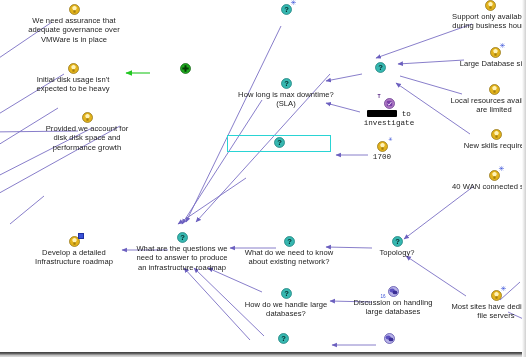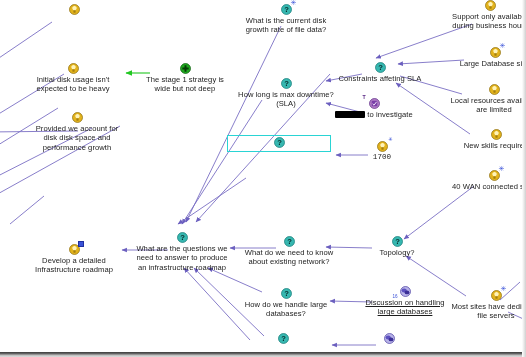--- a/index.html
+++ b/index.html
@@ -162,60 +162,60 @@
       <path d="M150,73 L126,73" marker-end="url(#ahg)"></path>
     </g>
   </svg>
 
   <div id="nodes">
       <div class="node" style="left: 14px; top: 4px; width: 120px;"><span class="icon-wrap"><span class="ic"><svg viewBox="0 0 11 11">
               <circle cx="5.5" cy="5.5" r="5" fill="#e3b31c" stroke="#8a6a08" stroke-width="0.7"></circle>
               <path d="M5.5 1.9c1.3 0 2.2 1 2.2 2.2 0 1-0.7 1.5-1 2.1l-2.4 0c-0.3-0.6-1-1.1-1-2.1 0-1.2 0.9-2.2 2.2-2.2z" fill="#fff3b8"></path>
               <rect x="4.3" y="6.6" width="2.4" height="0.7" fill="#6b5206"></rect>
               <rect x="4.5" y="7.7" width="2" height="0.7" fill="#6b5206"></rect>
-            </svg></span></span></div>
+            </svg></span></span><span class="label">We need assurance that
+adequate governance over
+VMWare is in place</span></div>
       <div class="node" style="left: 18px; top: 63px; width: 110px; text-align: center;"><span class="icon-wrap"><span class="ic"><svg viewBox="0 0 11 11">
               <circle cx="5.5" cy="5.5" r="5" fill="#e3b31c" stroke="#8a6a08" stroke-width="0.7"></circle>
               <path d="M5.5 1.9c1.3 0 2.2 1 2.2 2.2 0 1-0.7 1.5-1 2.1l-2.4 0c-0.3-0.6-1-1.1-1-2.1 0-1.2 0.9-2.2 2.2-2.2z" fill="#fff3b8"></path>
               <rect x="4.3" y="6.6" width="2.4" height="0.7" fill="#6b5206"></rect>
               <rect x="4.5" y="7.7" width="2" height="0.7" fill="#6b5206"></rect>
             </svg></span></span><span class="label">Initial disk usage isn't
 expected to be heavy</span></div>
       <div class="node" style="left: 129px; top: 63px; width: 112px;"><span class="icon-wrap"><span class="ic"><svg viewBox="0 0 11 11">
               <circle cx="5.5" cy="5.5" r="5" fill="#1fa81f" stroke="#0a5a0a" stroke-width="0.7"></circle>
               <path d="M4.5,2.3 h2 v2.2 h2.2 v2 h-2.2 v2.2 h-2 v-2.2 h-2.2 v-2 h2.2 z" fill="#063d06"></path>
-            </svg></span></span><span class="label">The stage 1  strategy is
-wide but not deep</span></div>
-      <div class="node" style="left: 19px; top: 112px; width: 116px;"><span class="icon-wrap"><span class="ic"><svg viewBox="0 0 11 11">
+            </svg></span></span></div>
+      <div class="node" style="left: 29px; top: 112px; width: 116px;"><span class="icon-wrap"><span class="ic"><svg viewBox="0 0 11 11">
               <circle cx="5.5" cy="5.5" r="5" fill="#e3b31c" stroke="#8a6a08" stroke-width="0.7"></circle>
               <path d="M5.5 1.9c1.3 0 2.2 1 2.2 2.2 0 1-0.7 1.5-1 2.1l-2.4 0c-0.3-0.6-1-1.1-1-2.1 0-1.2 0.9-2.2 2.2-2.2z" fill="#fff3b8"></path>
               <rect x="4.3" y="6.6" width="2.4" height="0.7" fill="#6b5206"></rect>
               <rect x="4.5" y="7.7" width="2" height="0.7" fill="#6b5206"></rect>
             </svg></span></span><span class="label">Provided we account for
 disk disk space and
 performance growth</span></div>
       <div class="node" style="left: 228px; top: 4px; width: 116px;"><span class="icon-wrap"><span class="ic"><svg viewBox="0 0 11 11">
               <circle cx="5.5" cy="5.5" r="5" fill="#36b7b0" stroke="#127a76" stroke-width="0.7"></circle>
               <text x="5.5" y="8.2" text-anchor="middle" font-family="Liberation Sans, sans-serif" font-size="7.6" font-weight="bold" fill="#062b2a">?</text>
-            </svg><span class="note-mark star">✳</span></span></span><span class="label">What is the current disk
-growth rate of file data?</span></div>
+            </svg><span class="note-mark star">✳</span></span></span></div>
       <div class="node" style="left: 222px; top: 78px; width: 128px;"><span class="icon-wrap"><span class="ic"><svg viewBox="0 0 11 11">
               <circle cx="5.5" cy="5.5" r="5" fill="#36b7b0" stroke="#127a76" stroke-width="0.7"></circle>
               <text x="5.5" y="8.2" text-anchor="middle" font-family="Liberation Sans, sans-serif" font-size="7.6" font-weight="bold" fill="#062b2a">?</text>
             </svg></span></span><span class="label">How long is max downtime?
 (SLA)</span></div>
       <div class="node sel" style="left: 227px; top: 135px; width: 104px;"><span class="icon-wrap"><span class="ic"><svg viewBox="0 0 11 11">
               <circle cx="5.5" cy="5.5" r="5" fill="#36b7b0" stroke="#127a76" stroke-width="0.7"></circle>
               <text x="5.5" y="8.2" text-anchor="middle" font-family="Liberation Sans, sans-serif" font-size="7.6" font-weight="bold" fill="#062b2a">?</text>
             </svg></span></span></div>
       <div class="node" style="left: 332px; top: 62px; width: 96px;"><span class="icon-wrap"><span class="ic"><svg viewBox="0 0 11 11">
               <circle cx="5.5" cy="5.5" r="5" fill="#36b7b0" stroke="#127a76" stroke-width="0.7"></circle>
               <text x="5.5" y="8.2" text-anchor="middle" font-family="Liberation Sans, sans-serif" font-size="7.6" font-weight="bold" fill="#062b2a">?</text>
-            </svg></span></span><span class="label">Constraints affeting SLA</span></div>
-      <div class="node" style="left: 335px; top: 98px; width: 78px;"><span class="icon-wrap"><span class="ic"><svg viewBox="0 0 11 11">
+            </svg></span></span></div>
+      <div class="node" style="left: 350px; top: 98px; width: 78px; font-family: Liberation Mono, monospace;"><span class="icon-wrap"><span class="ic"><svg viewBox="0 0 11 11">
               <circle cx="5.5" cy="5.5" r="5" fill="#b07cc4" stroke="#5b2a86" stroke-width="0.7"></circle>
               <rect x="2.7" y="2.7" width="5.6" height="5.6" rx="1" fill="#7a3fa8"></rect>
               <path d="M3.6,5.8 L5,7.2 L7.6,3.8" stroke="#efe3f6" stroke-width="1" fill="none"></path>
             </svg><span class="t-mark">T</span></span></span><span class="label"><span class="redact" style="width: 30px;"></span> <span>to investigate</span></span></div>
       <div class="node" style="left: 362px; top: 141px; width: 40px; font-family: Liberation Mono, monospace;"><span class="icon-wrap"><span class="ic"><svg viewBox="0 0 11 11">
               <circle cx="5.5" cy="5.5" r="5" fill="#e3b31c" stroke="#8a6a08" stroke-width="0.7"></circle>
               <path d="M5.5 1.9c1.3 0 2.2 1 2.2 2.2 0 1-0.7 1.5-1 2.1l-2.4 0c-0.3-0.6-1-1.1-1-2.1 0-1.2 0.9-2.2 2.2-2.2z" fill="#fff3b8"></path>
               <rect x="4.3" y="6.6" width="2.4" height="0.7" fill="#6b5206"></rect>
               <rect x="4.5" y="7.7" width="2" height="0.7" fill="#6b5206"></rect>
             </svg><span class="note-mark star">✳</span></span></span><span class="label">1700</span></div>
@@ -244,21 +244,21 @@
               <path d="M5.5 1.9c1.3 0 2.2 1 2.2 2.2 0 1-0.7 1.5-1 2.1l-2.4 0c-0.3-0.6-1-1.1-1-2.1 0-1.2 0.9-2.2 2.2-2.2z" fill="#fff3b8"></path>
               <rect x="4.3" y="6.6" width="2.4" height="0.7" fill="#6b5206"></rect>
               <rect x="4.5" y="7.7" width="2" height="0.7" fill="#6b5206"></rect>
             </svg></span></span><span class="label">New skills required</span></div>
       <div class="node" style="left: 448px; top: 170px; width: 92px;"><span class="icon-wrap"><span class="ic"><svg viewBox="0 0 11 11">
               <circle cx="5.5" cy="5.5" r="5" fill="#e3b31c" stroke="#8a6a08" stroke-width="0.7"></circle>
               <path d="M5.5 1.9c1.3 0 2.2 1 2.2 2.2 0 1-0.7 1.5-1 2.1l-2.4 0c-0.3-0.6-1-1.1-1-2.1 0-1.2 0.9-2.2 2.2-2.2z" fill="#fff3b8"></path>
               <rect x="4.3" y="6.6" width="2.4" height="0.7" fill="#6b5206"></rect>
               <rect x="4.5" y="7.7" width="2" height="0.7" fill="#6b5206"></rect>
             </svg><span class="note-mark star">✳</span></span></span><span class="label">40 WAN connected sites</span></div>
-      <div class="node" style="left: 22px; top: 244px; width: 104px;"><span class="icon-wrap"><span class="ic"><svg viewBox="0 0 11 11">
+      <div class="node" style="left: 22px; top: 236px; width: 104px;"><span class="icon-wrap"><span class="ic"><svg viewBox="0 0 11 11">
               <circle cx="5.5" cy="5.5" r="5" fill="#e3b31c" stroke="#8a6a08" stroke-width="0.7"></circle>
               <path d="M5.5 1.9c1.3 0 2.2 1 2.2 2.2 0 1-0.7 1.5-1 2.1l-2.4 0c-0.3-0.6-1-1.1-1-2.1 0-1.2 0.9-2.2 2.2-2.2z" fill="#fff3b8"></path>
               <rect x="4.3" y="6.6" width="2.4" height="0.7" fill="#6b5206"></rect>
               <rect x="4.5" y="7.7" width="2" height="0.7" fill="#6b5206"></rect>
             </svg><span class="note-mark"></span></span></span><span class="label">Develop a detailed
 Infrastructure roadmap</span></div>
       <div class="node" style="left: 125px; top: 232px; width: 114px;"><span class="icon-wrap"><span class="ic"><svg viewBox="0 0 11 11">
               <circle cx="5.5" cy="5.5" r="5" fill="#36b7b0" stroke="#127a76" stroke-width="0.7"></circle>
               <text x="5.5" y="8.2" text-anchor="middle" font-family="Liberation Sans, sans-serif" font-size="7.6" font-weight="bold" fill="#062b2a">?</text>
             </svg></span></span><span class="label">What are the questions we
@@ -271,21 +271,21 @@
 about existing network?</span></div>
       <div class="node" style="left: 366px; top: 236px; width: 62px;"><span class="icon-wrap"><span class="ic"><svg viewBox="0 0 11 11">
               <circle cx="5.5" cy="5.5" r="5" fill="#36b7b0" stroke="#127a76" stroke-width="0.7"></circle>
               <text x="5.5" y="8.2" text-anchor="middle" font-family="Liberation Sans, sans-serif" font-size="7.6" font-weight="bold" fill="#062b2a">?</text>
             </svg></span></span><span class="label">Topology?</span></div>
       <div class="node" style="left: 234px; top: 288px; width: 104px;"><span class="icon-wrap"><span class="ic"><svg viewBox="0 0 11 11">
               <circle cx="5.5" cy="5.5" r="5" fill="#36b7b0" stroke="#127a76" stroke-width="0.7"></circle>
               <text x="5.5" y="8.2" text-anchor="middle" font-family="Liberation Sans, sans-serif" font-size="7.6" font-weight="bold" fill="#062b2a">?</text>
             </svg></span></span><span class="label">How do we handle large
 databases?</span></div>
-      <div class="node" style="left: 353px; top: 286px; width: 104px; text-decoration: underline;"><span class="icon-wrap"><span class="ic"><svg viewBox="0 0 11 11">
+      <div class="node" style="left: 341px; top: 286px; width: 104px;"><span class="icon-wrap"><span class="ic"><svg viewBox="0 0 11 11">
               <circle cx="5.5" cy="5.5" r="5" fill="#b7b2e8" stroke="#4b3fa0" stroke-width="0.7"></circle>
               <ellipse cx="4.2" cy="4.6" rx="2.6" ry="2" fill="#5c50c0"></ellipse>
               <ellipse cx="7" cy="6.4" rx="2.4" ry="1.9" fill="#3b2f96"></ellipse>
             </svg><span class="count-badge">16</span></span></span><span class="label">Discussion on handling
 large databases</span></div>
       <div class="node" style="left: 449px; top: 290px; width: 94px;"><span class="icon-wrap"><span class="ic"><svg viewBox="0 0 11 11">
               <circle cx="5.5" cy="5.5" r="5" fill="#e3b31c" stroke="#8a6a08" stroke-width="0.7"></circle>
               <path d="M5.5 1.9c1.3 0 2.2 1 2.2 2.2 0 1-0.7 1.5-1 2.1l-2.4 0c-0.3-0.6-1-1.1-1-2.1 0-1.2 0.9-2.2 2.2-2.2z" fill="#fff3b8"></path>
               <rect x="4.3" y="6.6" width="2.4" height="0.7" fill="#6b5206"></rect>
               <rect x="4.5" y="7.7" width="2" height="0.7" fill="#6b5206"></rect>

